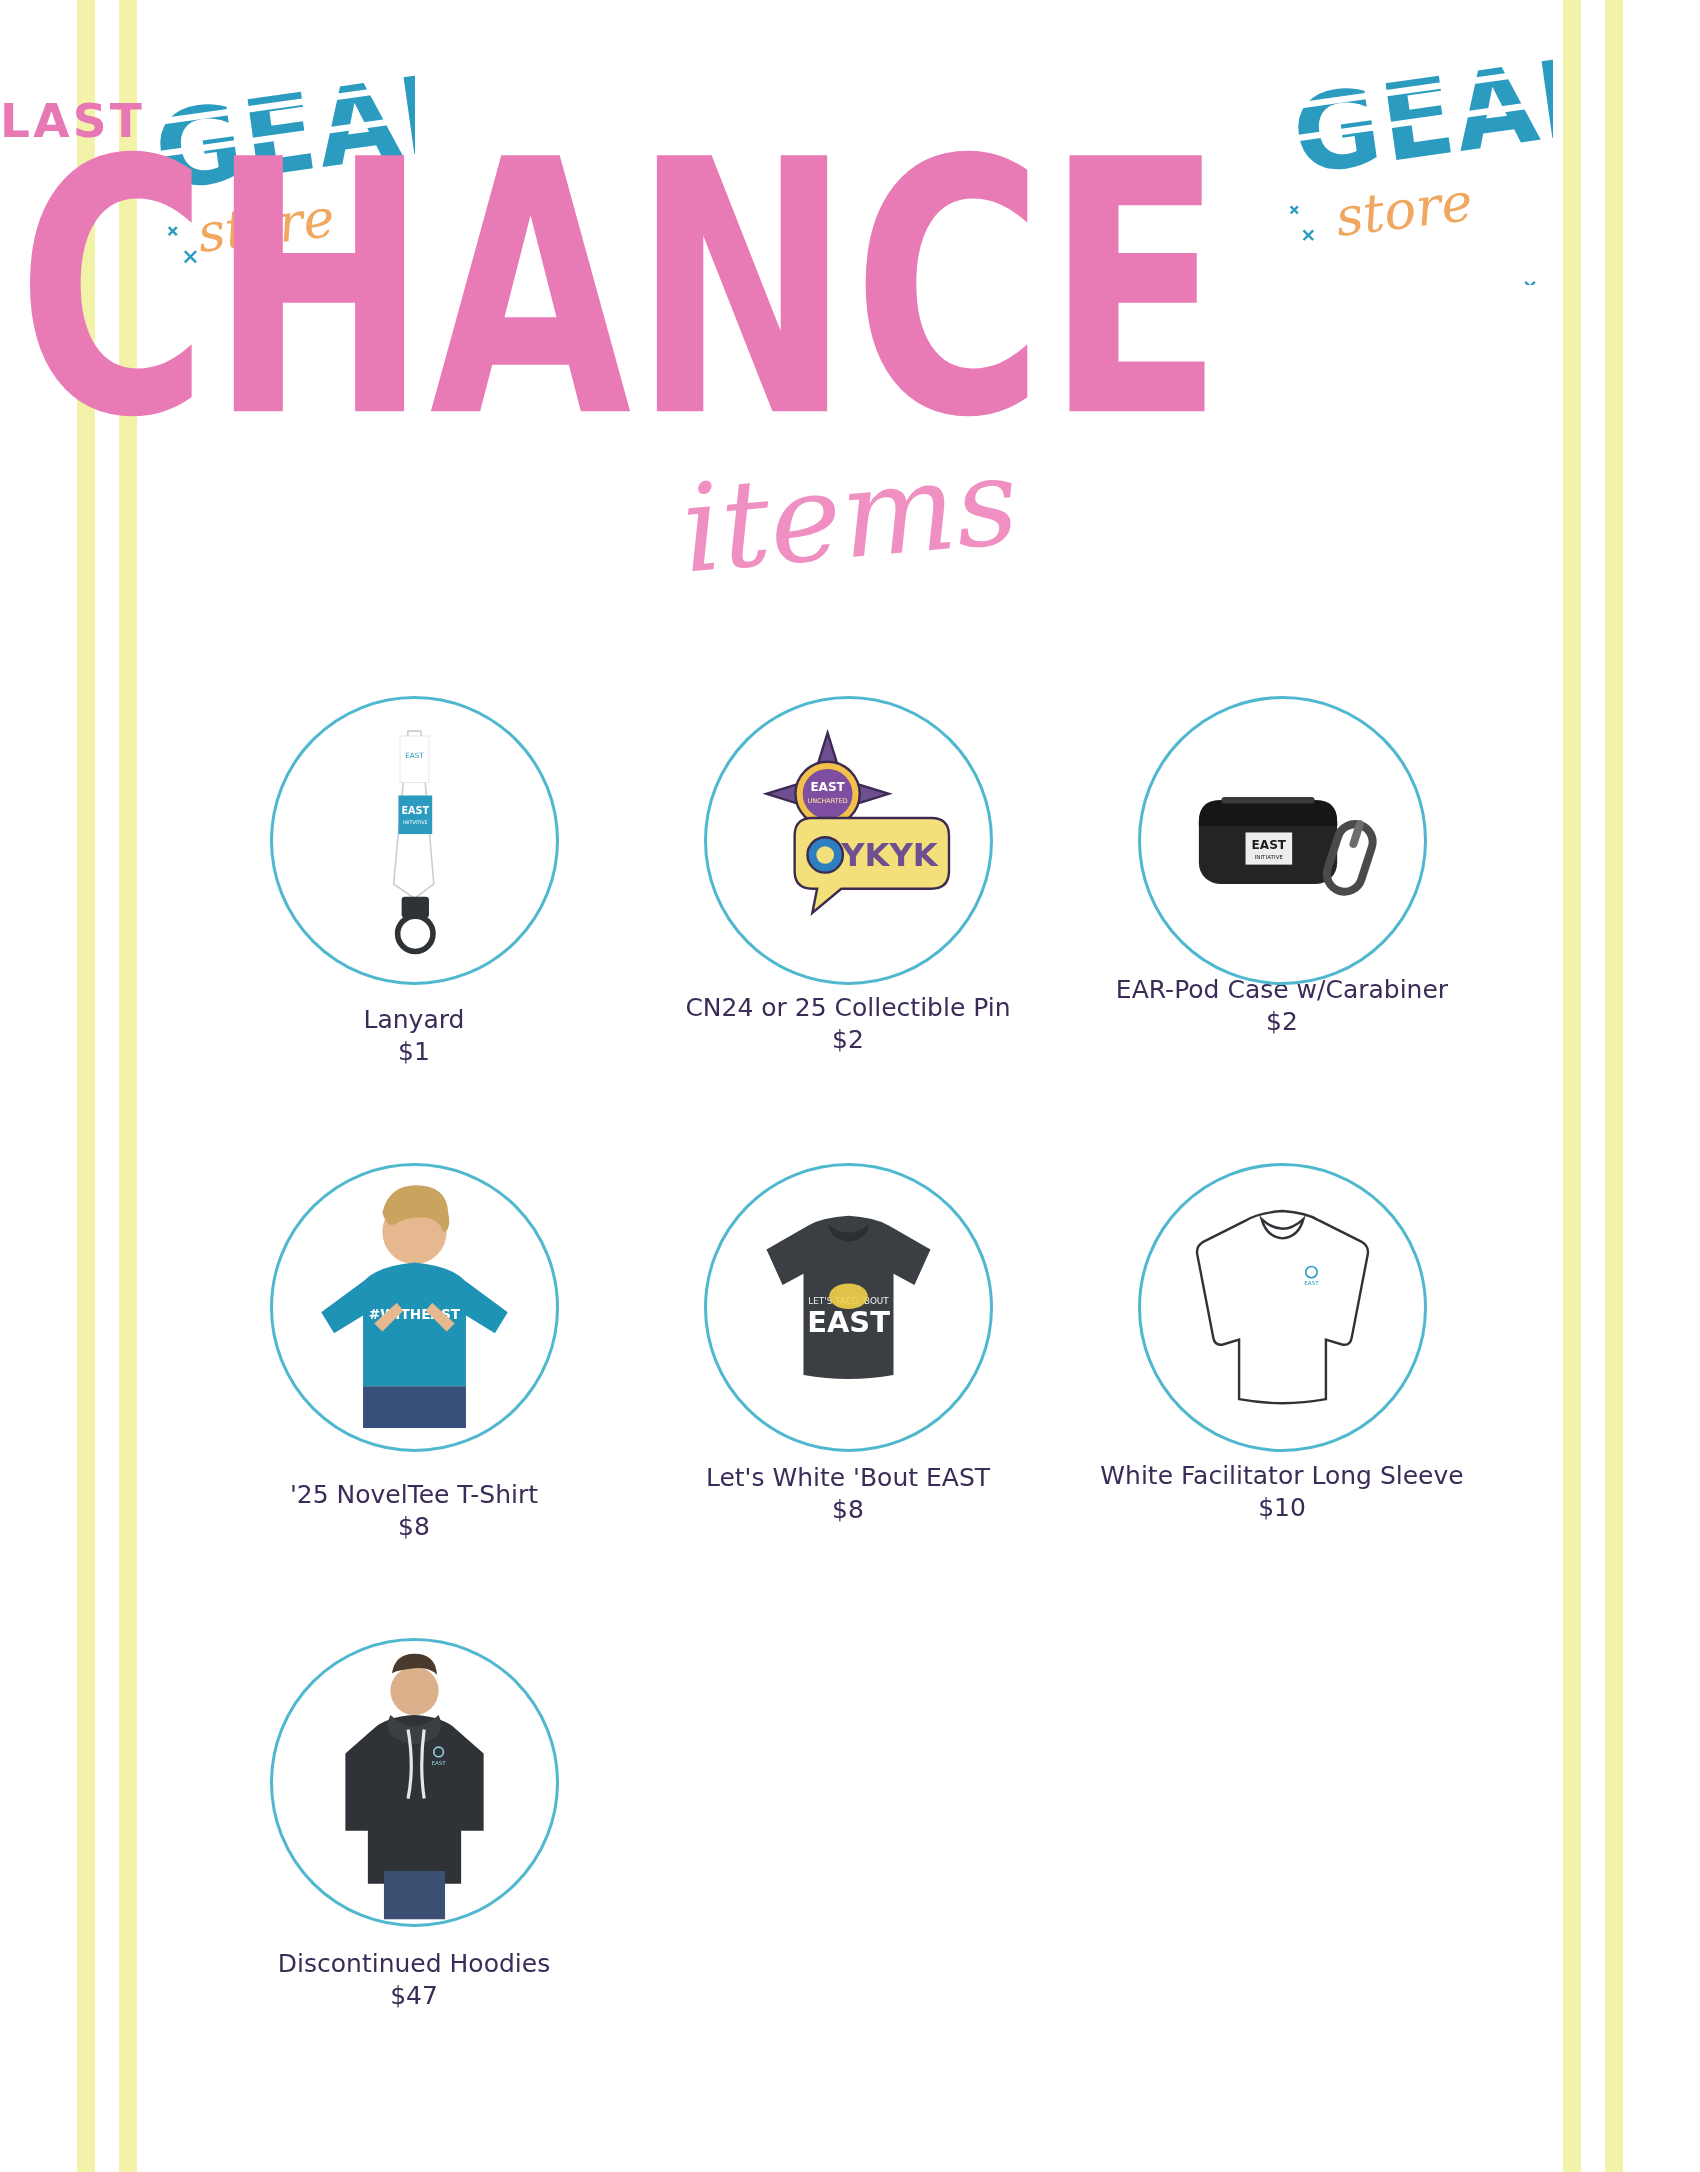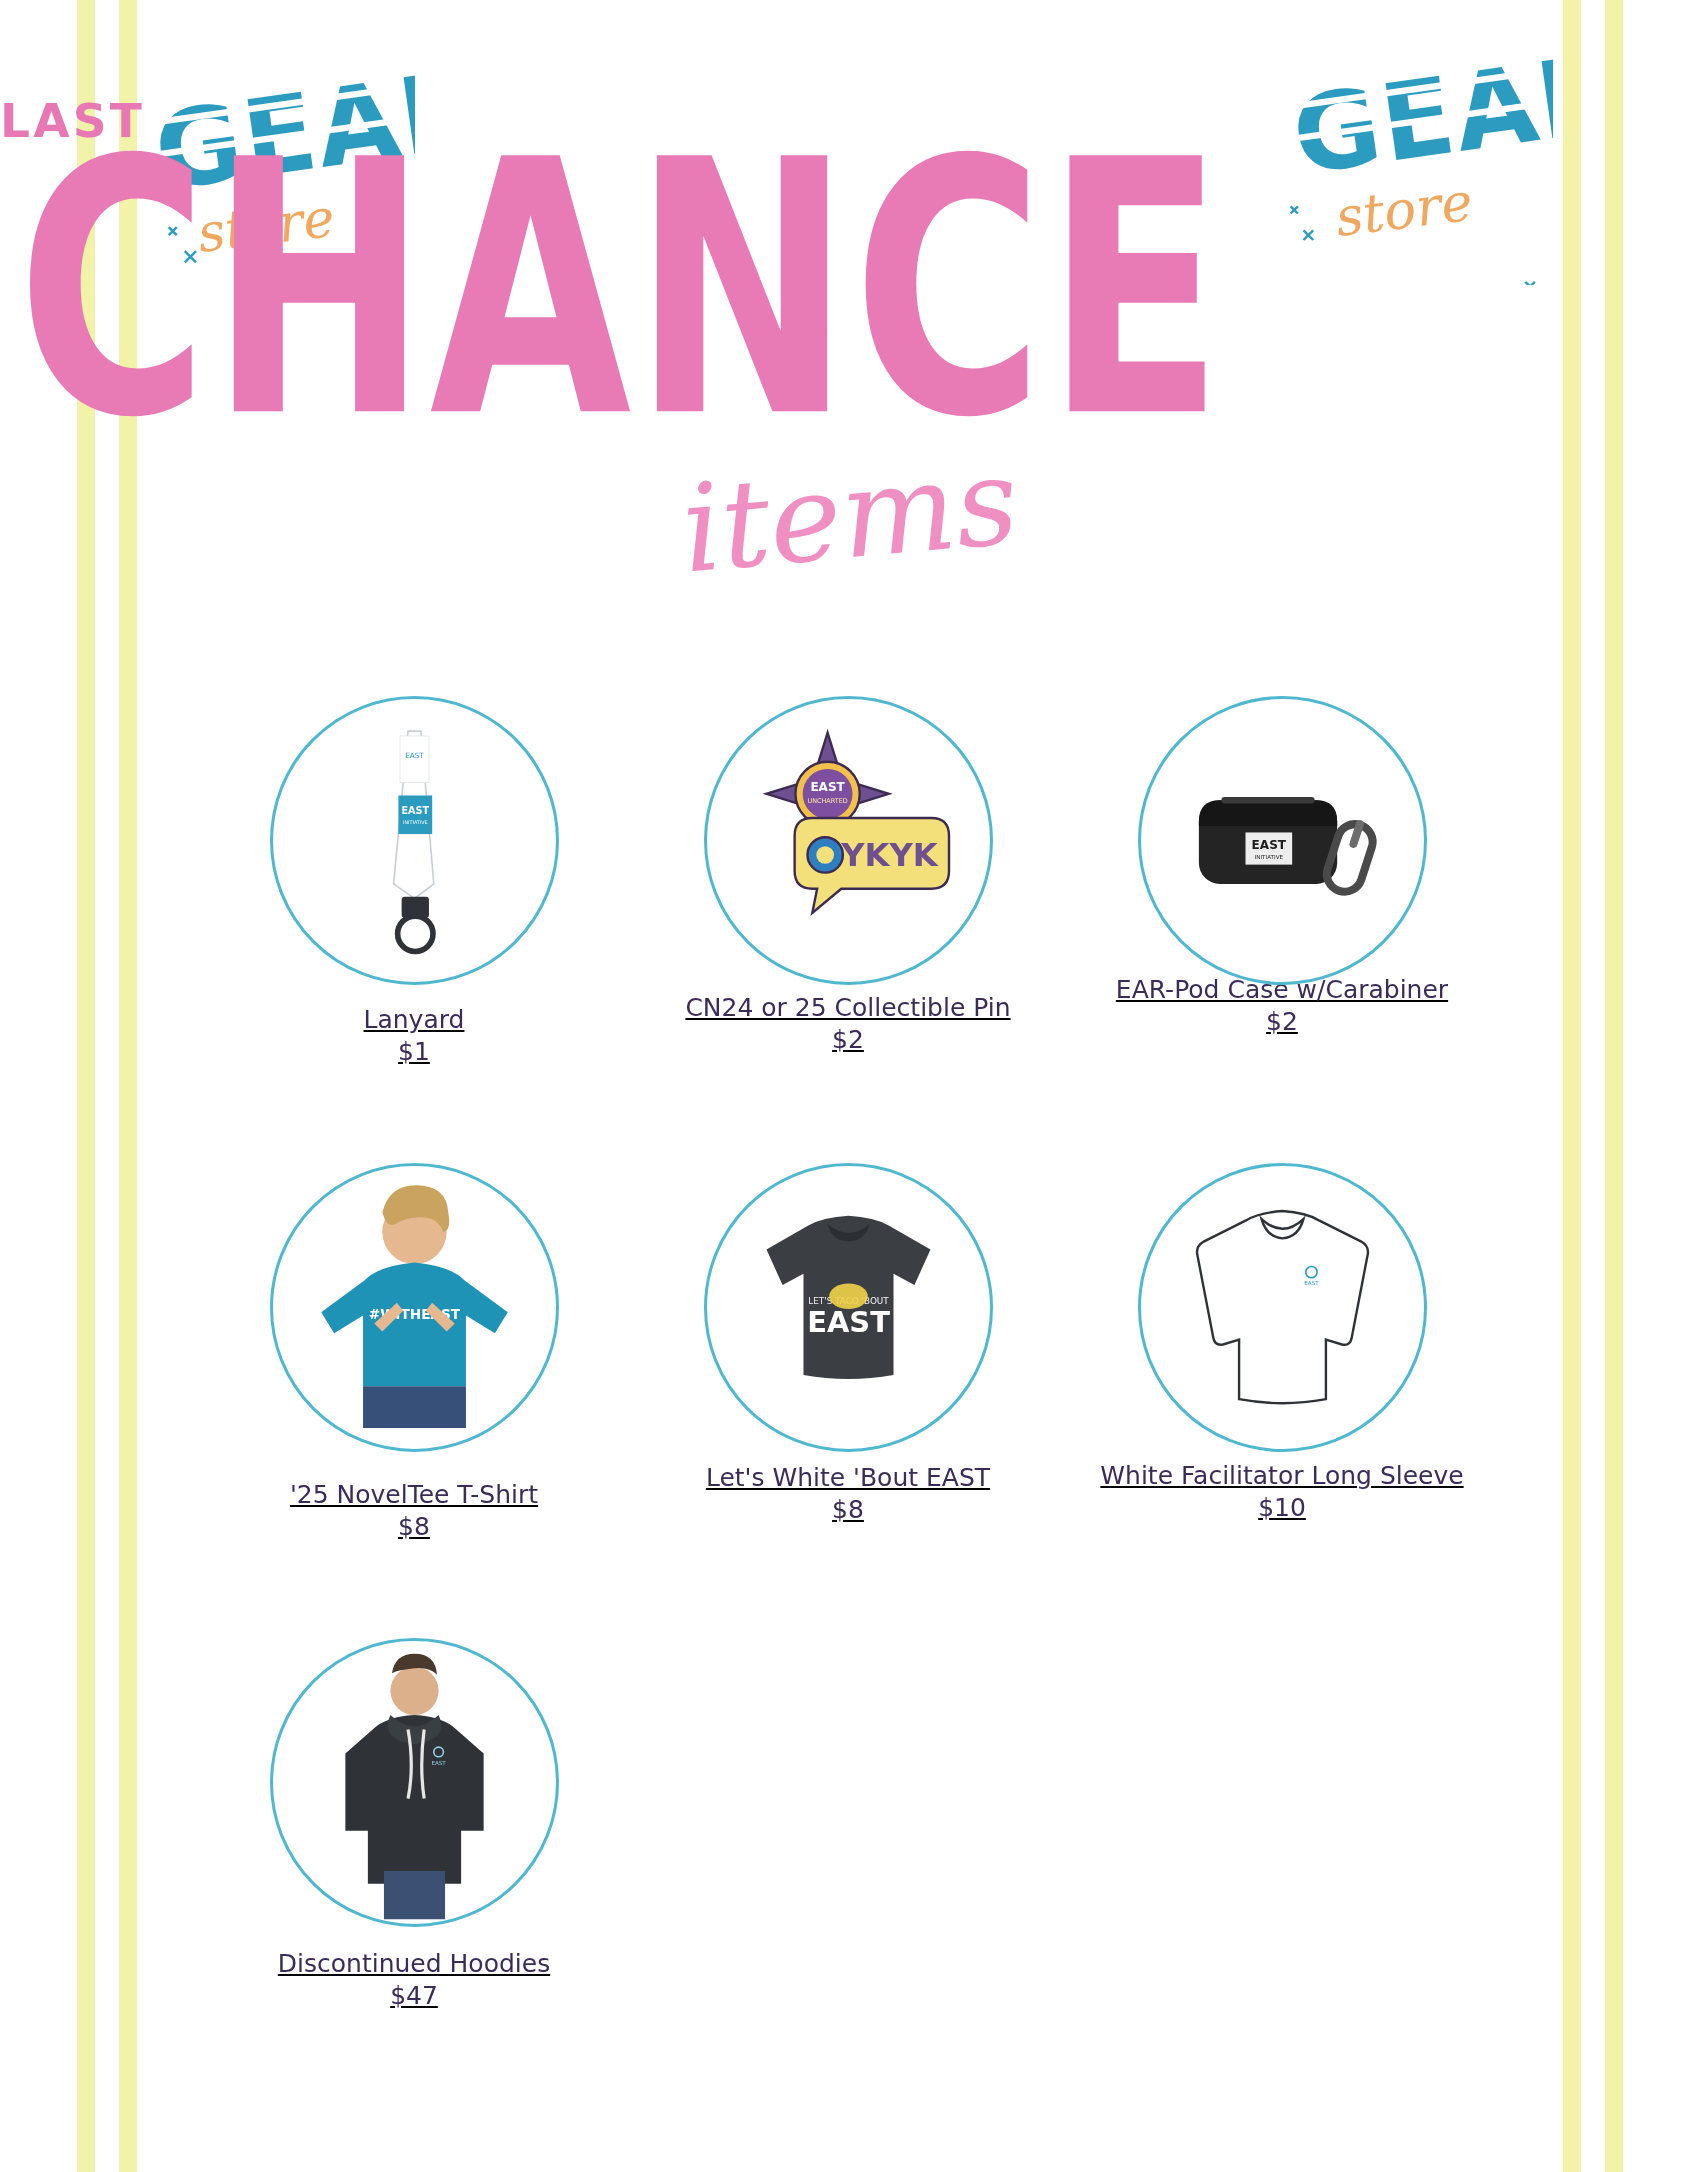--- a/index.html
+++ b/index.html
@@ -89,21 +89,20 @@
   .grid-row {
     display: flex;
     align-items: flex-start;
   }
   .cell {
     width: 434px;
     box-sizing: border-box;
     display: flex;
     flex-direction: column;
     align-items: center;
-    text-decoration: underline;
   }
   .thumb {
     width: 283px;
     height: 283px;
     border-radius: 50%;
     border: 3.2px solid #4fb8cf;
     background: #ffffff;
     display: flex;
     align-items: center;
     justify-content: center;

